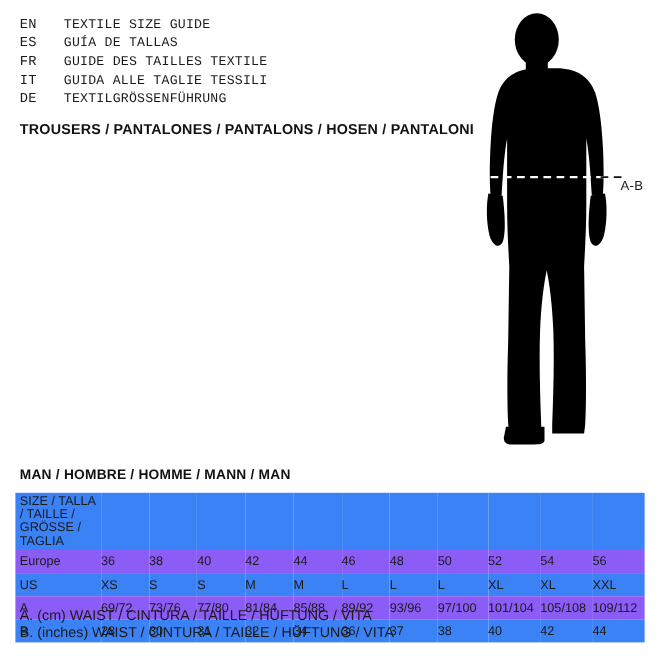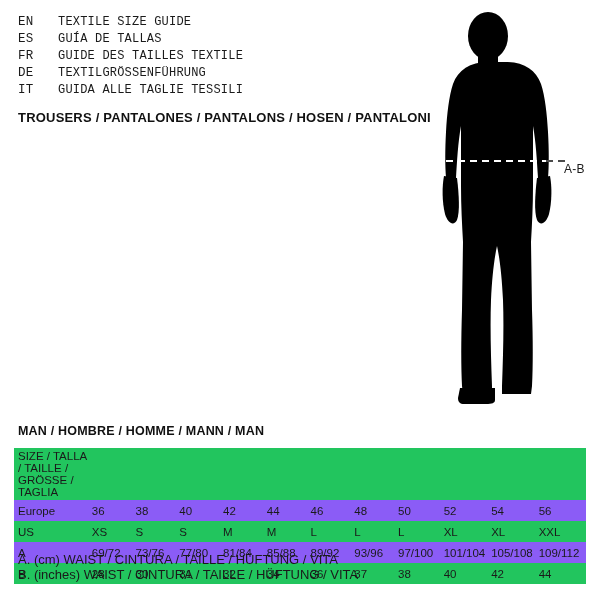--- a/index.html
+++ b/index.html
@@ -100,21 +100,21 @@
     font-size: 11.5px;
     color: #1a1a1a;
   }
   table.size-table td, table.size-table th {
     padding: 2px 0 2px 0;
     text-align: left;
     font-weight: normal;
     height: 17px;
     vertical-align: middle;
   }
-  table.size-table tr.shaded td { background: #22c55e; }
+  table.size-table tr.shaded td { background: #3b82f6; }
   table.size-table tr.plain td { background: #8b5cf6; }
   .col-label { width: 84px; padding-left: 4px !important; }
   .cell { width: 50px; }
 
   
   .footnotes {
     position: absolute;
     left: 18px;
     top: 552px;
     font-size: 13px;
@@ -135,26 +135,26 @@
     </div>
     <div class="lang-row">
       <span class="lang-code">ES</span>
       <span class="lang-text">GUÍA DE TALLAS</span>
     </div>
     <div class="lang-row">
       <span class="lang-code">FR</span>
       <span class="lang-text">GUIDE DES TAILLES TEXTILE</span>
     </div>
     <div class="lang-row">
+      <span class="lang-code">IT</span>
+      <span class="lang-text">GUIDA ALLE TAGLIE TESSILI</span>
+    </div>
+    <div class="lang-row">
       <span class="lang-code">DE</span>
       <span class="lang-text">TEXTILGRÖSSENFÜHRUNG</span>
-    </div>
-    <div class="lang-row">
-      <span class="lang-code">IT</span>
-      <span class="lang-text">GUIDA ALLE TAGLIE TESSILI</span>
     </div>
   </div>
 
   <div class="category-title">TROUSERS / PANTALONES / PANTALONS / HOSEN / PANTALONI</div>
 
   <div class="figure-wrap">
     <svg class="figure-svg" width="170" height="400" viewBox="0 0 170 400">
       <g fill="#000000">
 
         <ellipse cx="68" cy="26" rx="20" ry="24"></ellipse>

